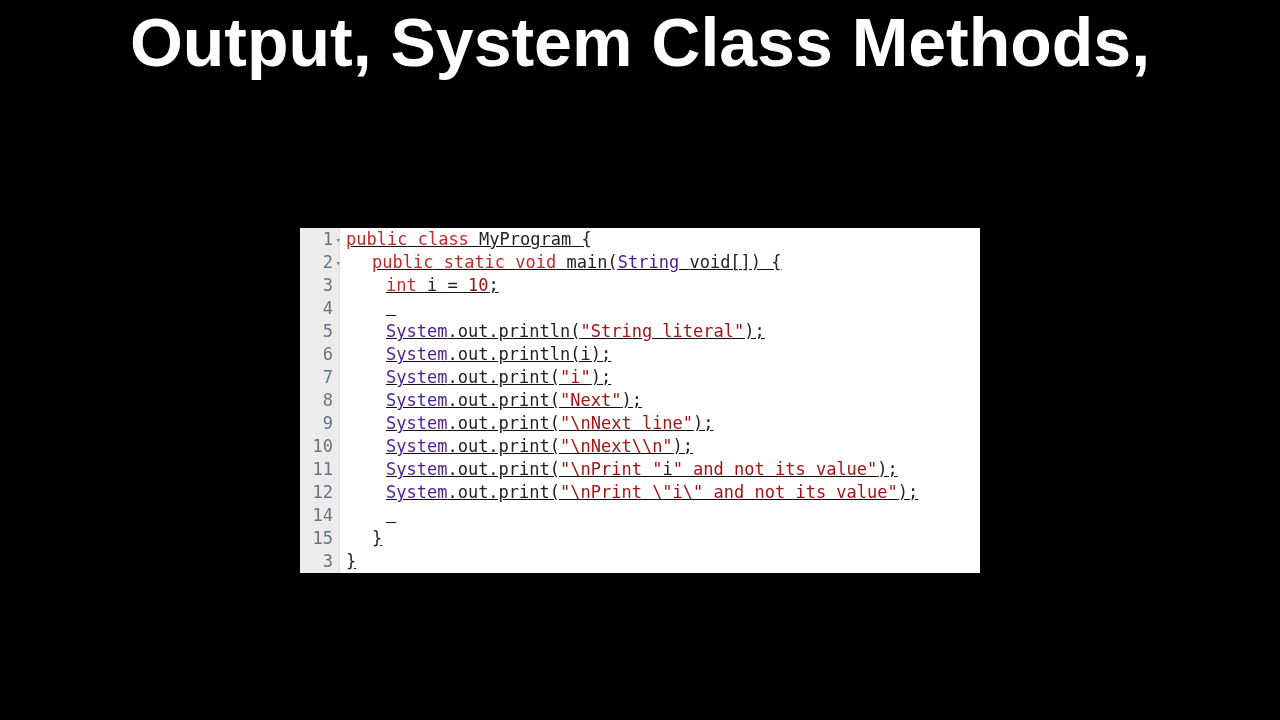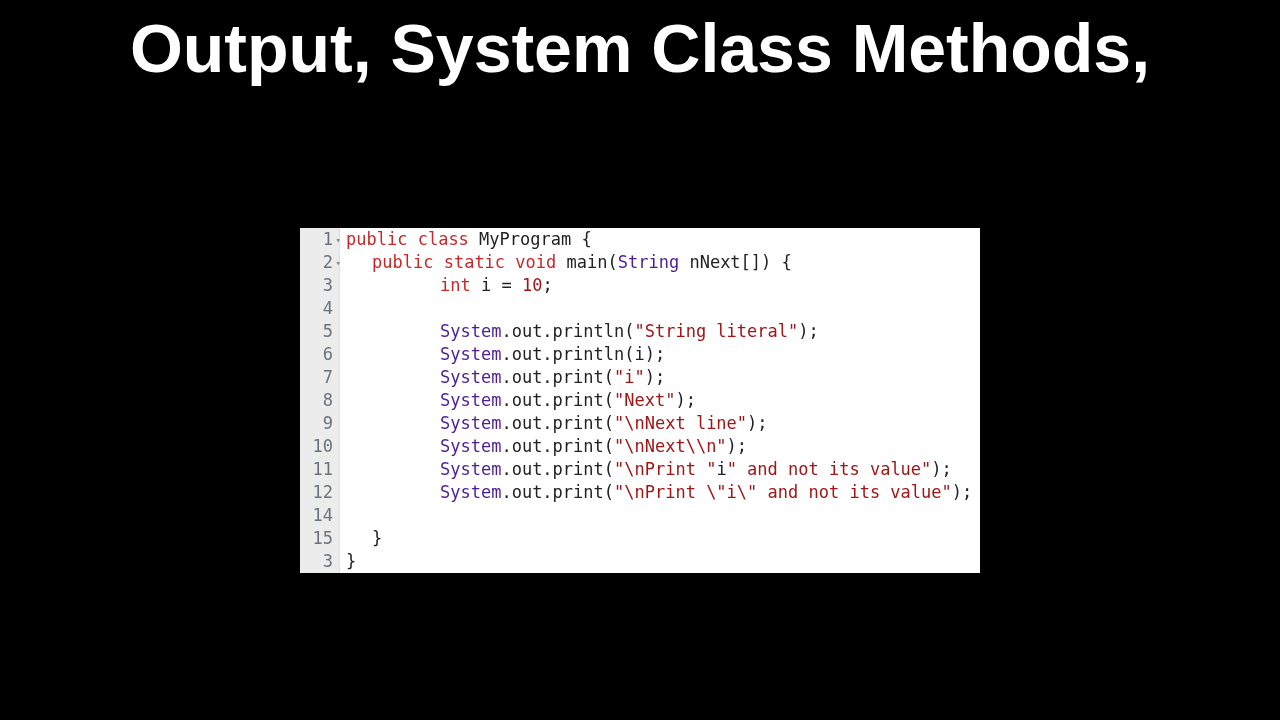--- a/index.html
+++ b/index.html
@@ -10,21 +10,20 @@
     font-family: Arial, Helvetica, sans-serif;
     overflow: hidden;
     position: relative;
   }
   .title {
     color: #fff;
     font-size: 68px;
     font-weight: bold;
     text-align: center;
     line-height: 1.25;
-    padding-top: 6px;
   }
   .editor {
     position: absolute;
     left: 300px;
     top: 228px;
     width: 680px;
     background: #fff;
     font-family: "Consolas","Menlo","DejaVu Sans Mono",monospace;
     font-size: 17px;
     line-height: 23px;
@@ -45,47 +44,48 @@
     right: -2px;
     top: 50%;
     transform: translateY(-50%);
     font-size: 9px;
     color: #888;
   }
   .code {
     padding-left: 6px;
     white-space: pre;
     color: #111;
+    text-decoration: underline;
   }
   .kw { color: #c82829; }        
   .type { color: #4c1d95; }      
   .ident { color: #222; }
   .num { color: #a31515; }
   .str { color: #a31515; }
   .punct { color: #222; }
   .indent1 { padding-left: 32px; }
-  .indent2 { padding-left: 100px; }
+  .indent2 { padding-left: 46px; }
 </style>
 </head>
 <body>
 
 <div class="title">
   <div>Output, System Class Methods,</div>
 </div>
 
 <div class="editor">
 
   <div class="line">
     <div class="gutter"><span>1</span><span class="fold">▾</span></div>
     <div class="code"><span class="kw">public</span> <span class="kw">class</span> <span class="ident">MyProgram</span> <span class="punct">{</span></div>
   </div>
 
   <div class="line">
     <div class="gutter"><span>2</span><span class="fold">▾</span></div>
-    <div class="code indent1"><span class="kw">public</span> <span class="kw">static</span> <span class="kw">void</span> <span class="ident">main</span><span class="punct">(</span><span class="type">String</span> <span class="ident">nNext[]</span><span class="punct">) {</span></div>
+    <div class="code indent1"><span class="kw">public</span> <span class="kw">static</span> <span class="kw">void</span> <span class="ident">main</span><span class="punct">(</span><span class="type">String</span> <span class="ident">void[]</span><span class="punct">) {</span></div>
   </div>
 
   <div class="line">
     <div class="gutter"><span>3</span></div>
     <div class="code indent2"><span class="kw">int</span> <span class="ident">i</span> <span class="punct">=</span> <span class="num">10</span><span class="punct">;</span></div>
   </div>
 
   <div class="line">
     <div class="gutter"><span>4</span></div>
     <div class="code indent2"> </div>

